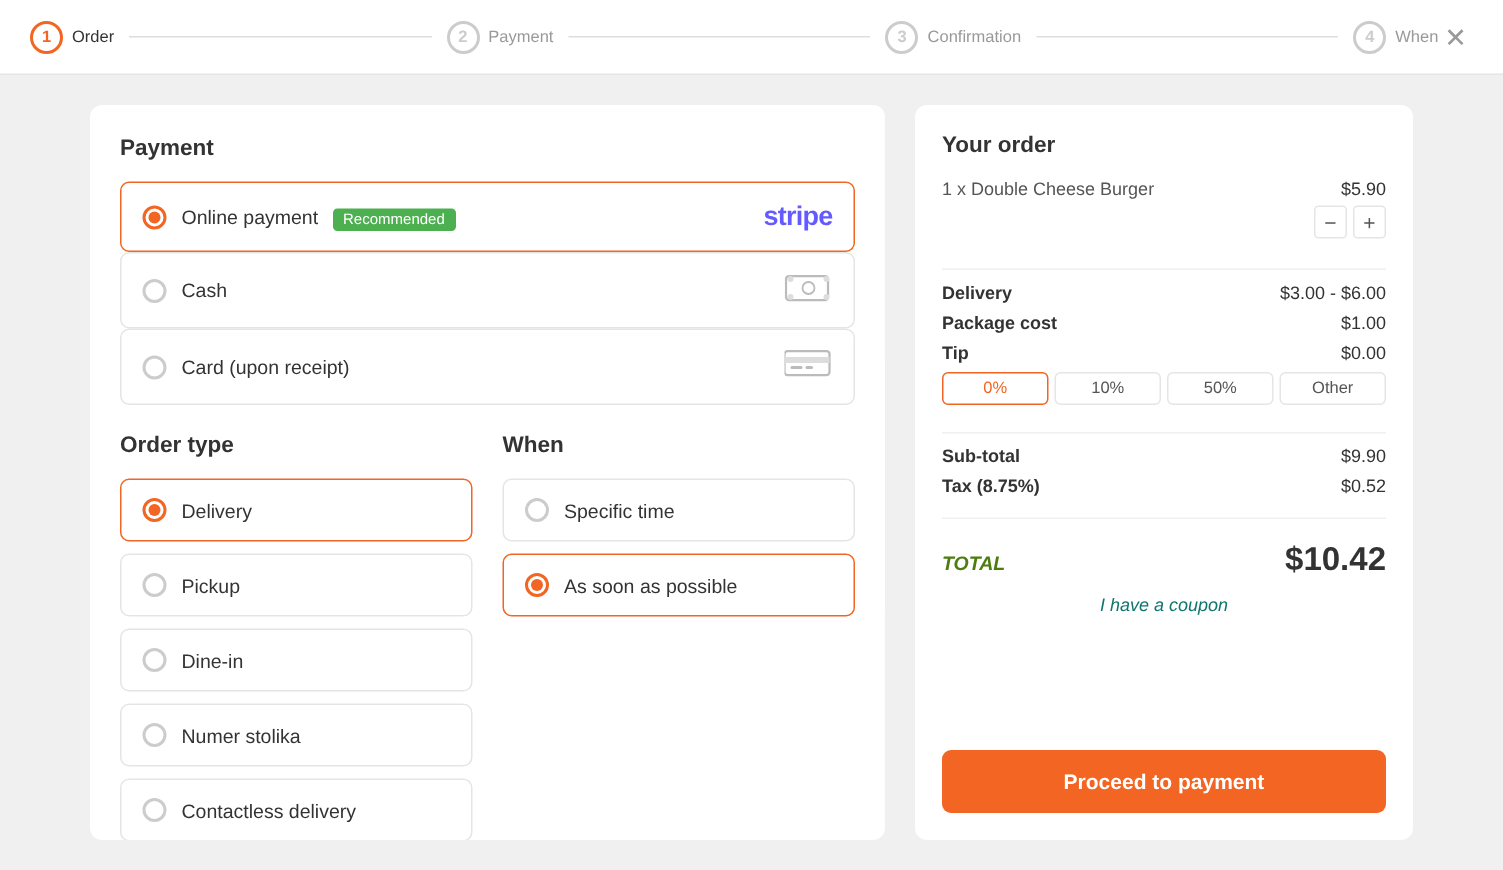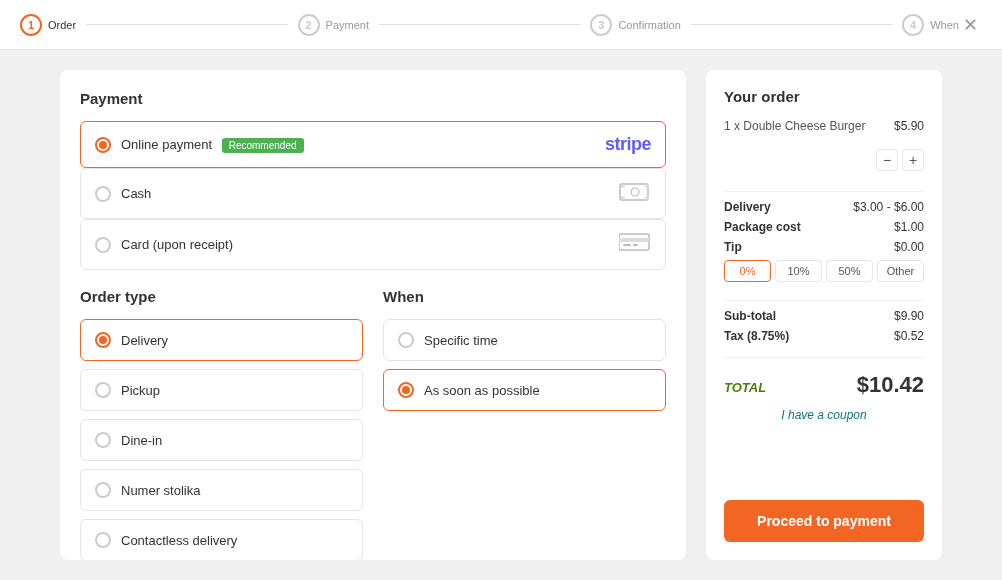--- a/index.html
+++ b/index.html
@@ -176,39 +176,39 @@
     .order-option.selected {
       border-color: #f26522;
     }
     .order-option-label {
       font-size: 13px;
       color: #333;
     }
 
     
     .right-panel {
-      width: 236px;
+      width: 332px;
       background: #fff;
       border-radius: 8px;
       padding: 18px;
       display: flex;
       flex-direction: column;
     }
 
     .your-order-title {
       font-size: 15px;
       font-weight: 600;
       margin-bottom: 14px;
     }
 
     .order-item-row {
       display: flex;
       justify-content: space-between;
       align-items: flex-end;
-      margin-bottom: 16px;
+      margin-bottom: 4px;
     }
     .order-item-name {
       font-size: 12px;
       color: #555;
     }
     .order-item-price {
       font-size: 12px;
       color: #333;
       font-weight: 500;
     }

